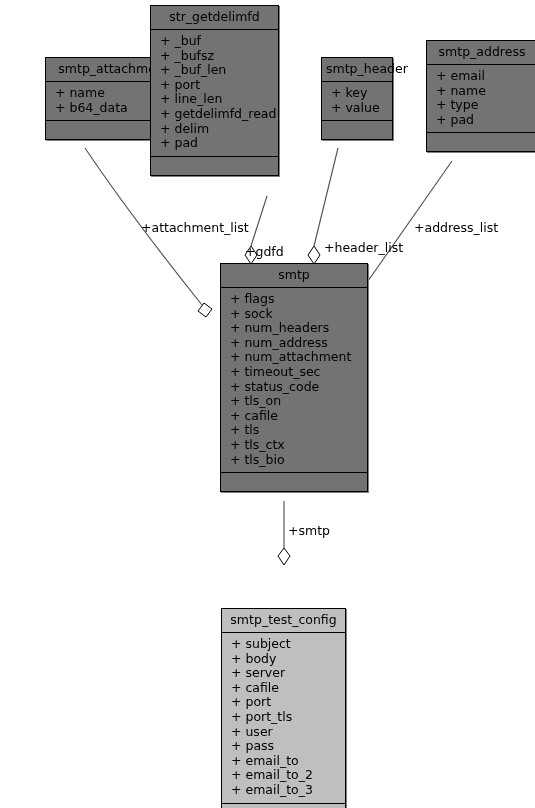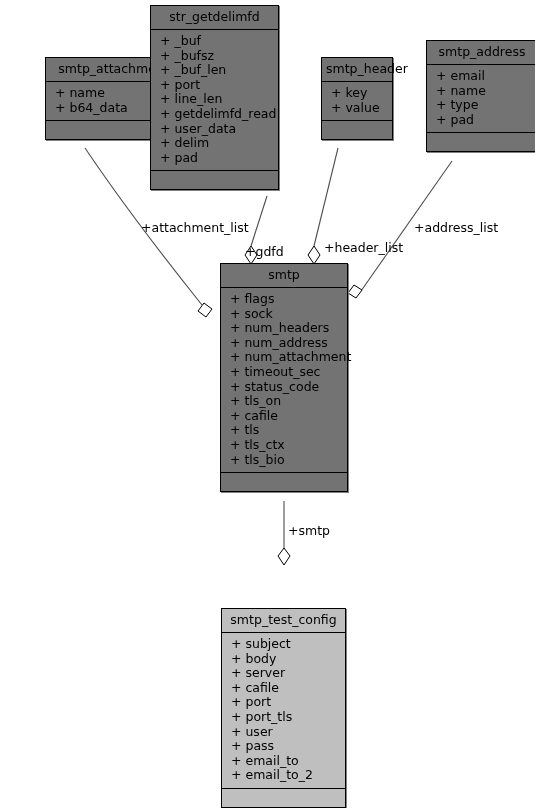--- a/index.html
+++ b/index.html
@@ -111,21 +111,20 @@
 
   <div class="uml-class" style="left:150px; top:5px; width:129px;">
     <div class="uml-title">str_getdelimfd</div>
     <div class="uml-attrs">
       <div class="uml-attr">+ _buf</div>
       <div class="uml-attr">+ _bufsz</div>
       <div class="uml-attr">+ _buf_len</div>
       <div class="uml-attr">+ port</div>
       <div class="uml-attr">+ line_len</div>
       <div class="uml-attr">+ getdelimfd_read</div>
-      <div class="uml-attr">+ user_data</div>
       <div class="uml-attr">+ delim</div>
       <div class="uml-attr">+ pad</div>
     </div>
     <div class="uml-ops"></div>
   </div>
 
   <div class="uml-class" style="left:321px; top:57px; width:72px;">
     <div class="uml-title">smtp_header</div>
     <div class="uml-attrs">
       <div class="uml-attr">+ key</div>
@@ -138,21 +137,21 @@
     <div class="uml-title">smtp_address</div>
     <div class="uml-attrs">
       <div class="uml-attr">+ email</div>
       <div class="uml-attr">+ name</div>
       <div class="uml-attr">+ type</div>
       <div class="uml-attr">+ pad</div>
     </div>
     <div class="uml-ops"></div>
   </div>
 
-  <div class="uml-class" style="left:220px; top:263px; width:128px;">
+  <div class="uml-class" style="left:220px; top:263px; width:148px;">
     <div class="uml-title">smtp</div>
     <div class="uml-attrs">
       <div class="uml-attr">+ flags</div>
       <div class="uml-attr">+ sock</div>
       <div class="uml-attr">+ num_headers</div>
       <div class="uml-attr">+ num_address</div>
       <div class="uml-attr">+ num_attachment</div>
       <div class="uml-attr">+ timeout_sec</div>
       <div class="uml-attr">+ status_code</div>
       <div class="uml-attr">+ tls_on</div>
@@ -170,20 +169,21 @@
       <div class="uml-attr">+ subject</div>
       <div class="uml-attr">+ body</div>
       <div class="uml-attr">+ server</div>
       <div class="uml-attr">+ cafile</div>
       <div class="uml-attr">+ port</div>
       <div class="uml-attr">+ port_tls</div>
       <div class="uml-attr">+ user</div>
       <div class="uml-attr">+ pass</div>
       <div class="uml-attr">+ email_to</div>
       <div class="uml-attr">+ email_to_2</div>
+      <div class="uml-attr">+ email_to_3</div>
     </div>
     <div class="uml-ops"></div>
   </div>
 
   <div class="edge-label" style="left:141px; top:221px;">+attachment_list</div>
 
   <div class="edge-label" style="left:245px; top:221px;margin-top:24px;">+gdfd</div>
 
   <div class="edge-label" style="left:324px; top:221px;margin-top:20px;">+header_list</div>
 

